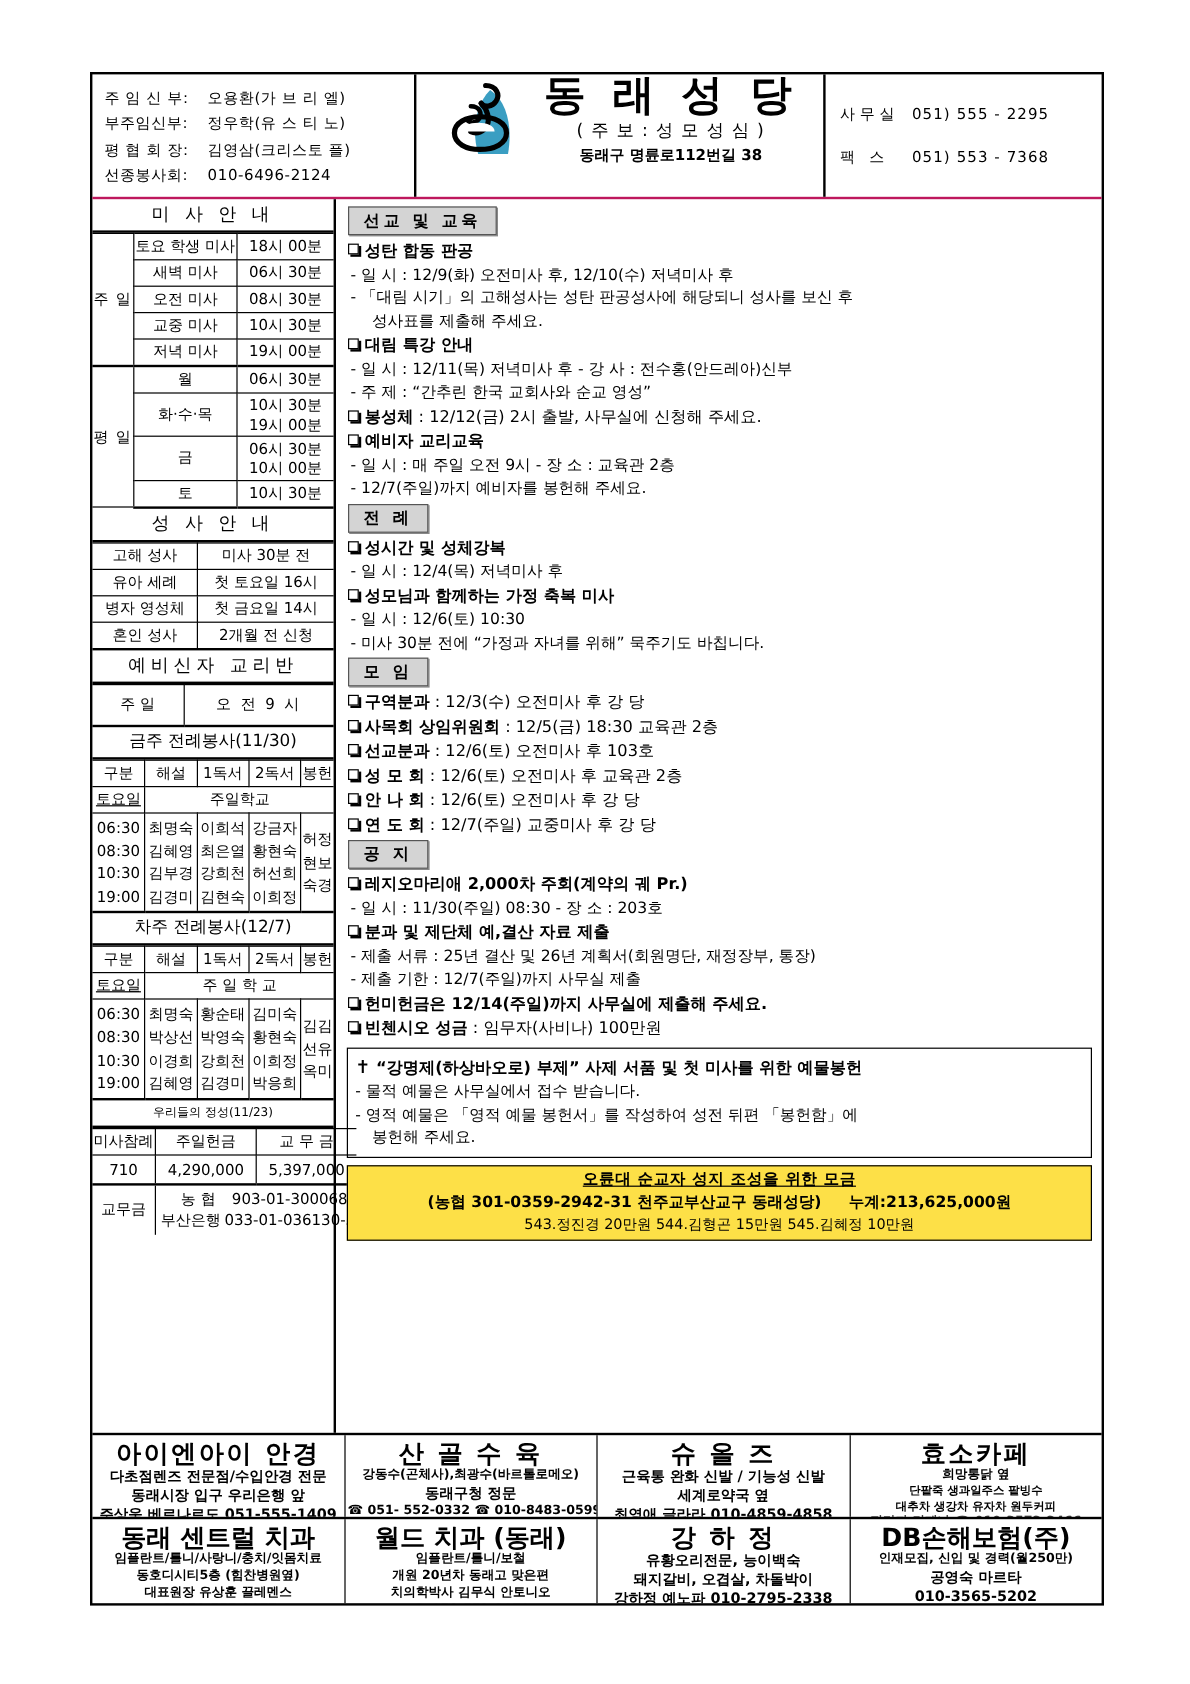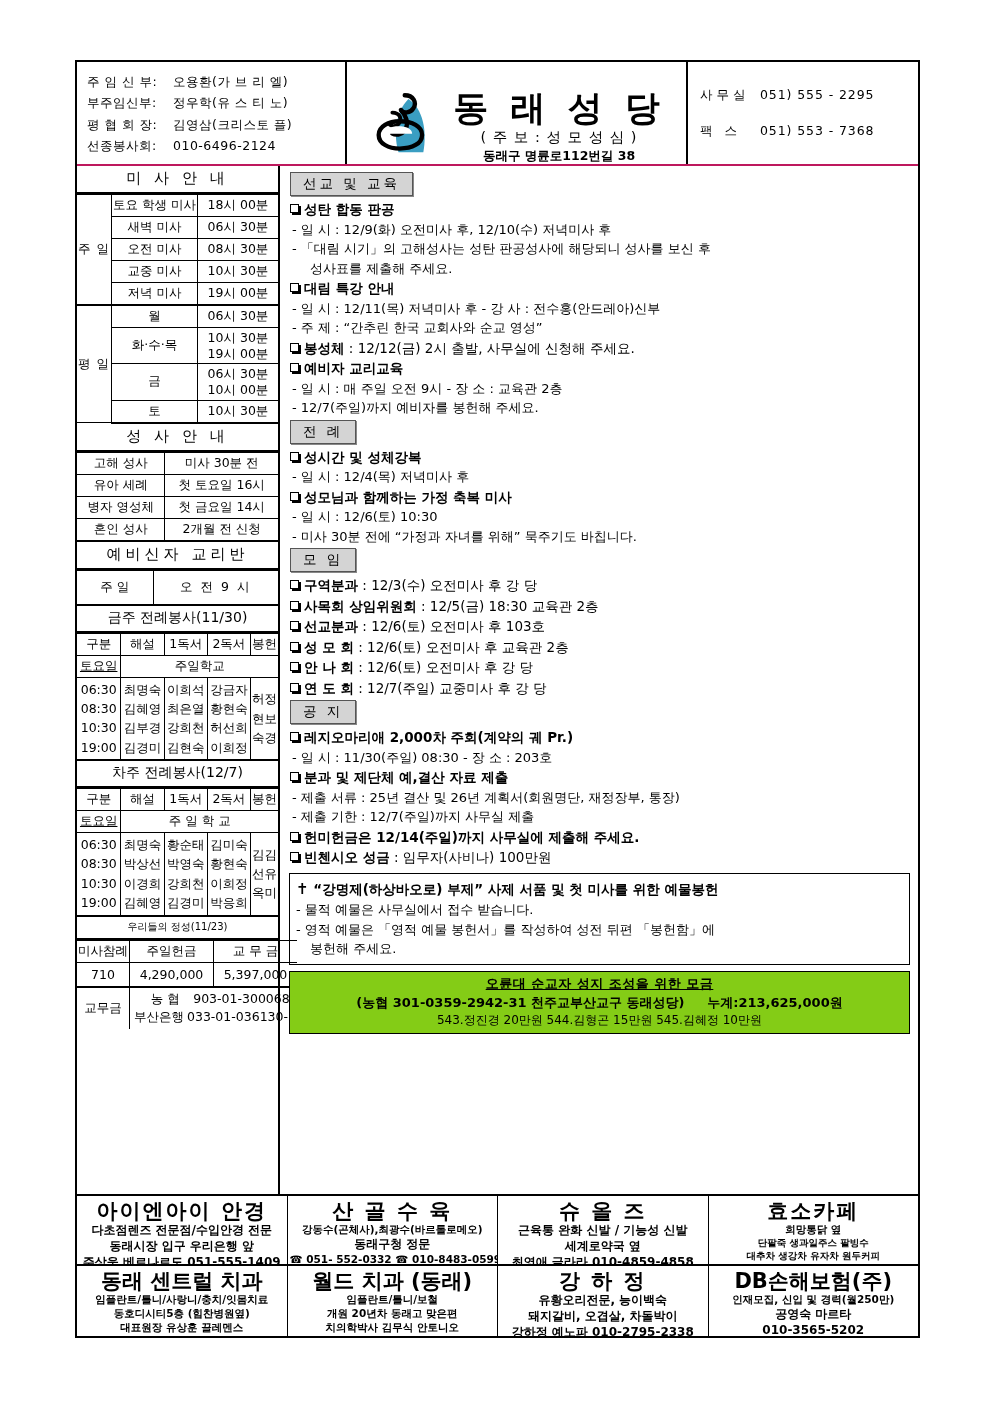--- a/index.html
+++ b/index.html
@@ -22,21 +22,21 @@
   .header { display: flex; border-bottom: 2px solid #be185d; height: 104px; }
   .hdr-left {
     width: 270px; border-right: 2px solid #000;
     padding: 7px 6px 6px 10px;
     display: flex; flex-direction: column; justify-content: center;
   }
   .hdr-line { font-size: 12.5px; letter-spacing: .5px; line-height: 1.72; white-space: nowrap; }
   .hdr-line .lbl { display: inline-block; width: 86px; }
   .hdr-mid {
     flex: 1; border-right: 2px solid #000;
-    display: flex; align-items: flex-end; padding-left: 23px;
+    display: flex; align-items: flex-start; padding-left: 23px;
   }
   .logo { width: 62px; height: 78px; flex: 0 0 62px; position: relative; margin-right: 6px; }
   .hdr-mid-text { display: flex; flex-direction: column; align-items: center; justify-content: center; flex: 1; padding-right: 6px;}
   .church-name {
     font-size: 35px; font-weight: bold; letter-spacing: 5px;
     line-height: 1.06; white-space: nowrap;
   }
   .church-sub { font-size: 14.5px; letter-spacing: 1px; line-height: 1.5; white-space: nowrap; }
   .church-addr { font-size: 12.5px; font-weight: bold; line-height: 1.25; white-space: nowrap; }
   .hdr-right {
@@ -70,33 +70,33 @@
   .blk { display: block; }
   .vol-hdr td { font-weight: bold; font-size: 12.5px; }
   .vol-time { font-size: 11.5px; line-height: 1.55; }
   .vol-name { font-size: 12px; line-height: 1.55; }
   .udl { text-decoration: underline; }
   .acct { font-size: 11px; line-height: 1.5; text-align: left; padding-left: 4px;}
   .acct .an { display:inline-block; width: 56px; }
   
   .cat {
     display: inline-block; background: #d4d4d4; border: 1px solid #555;
-    font-size: 13.5px; font-weight: normal; letter-spacing: 3px;
+    font-size: 13.5px; font-weight: bold; letter-spacing: 3px;
     padding: 2px 12px 2px 12px; margin: 2px 0 3px 2px;
     box-shadow: 1px 1px 0 #888;
   }
   .itm { font-size: 13.5px; font-weight: bold; line-height: 1.52; margin-left: 2px; white-space: nowrap; }
   .itm .sq { display: inline-block; width: 9px; height: 9px; border: 1.5px solid #000; margin-right: 5px; vertical-align: 1px; background:#fff; box-shadow: 2px 2px 0 #000;}
   .itm .rest { font-weight: normal; }
   .sub { font-size: 13px; line-height: 1.5; margin-left: 4px; white-space: nowrap; }
   .sub2 { font-size: 13px; line-height: 1.5; margin-left: 22px; white-space: nowrap; }
   .ofbox { border: 1px solid #000; margin: 5px 2px 4px 1px; padding: 4px 6px 5px; }
   .ofbox .hd { font-size: 13.5px; font-weight: bold; line-height: 1.5; white-space: nowrap; }
   .graybox {
-    background: #84cc16; border: 1px solid #000;
+    background: #fde047; border: 1px solid #000;
     margin: 6px 2px 0 1px; padding: 3px 5px 4px; text-align: center;
   }
   .graybox .t { font-size: 13px; font-weight: bold; text-decoration: underline; letter-spacing: .5px; line-height: 1.45;}
   .graybox .l1 { font-size: 13px; font-weight: bold; line-height: 1.45; white-space: nowrap;}
   .graybox .l2 { font-size: 12px; line-height: 1.4; white-space: nowrap;}
   
   .ads { border-top: 2px solid #000; }
   .ad-row { display: flex; border-bottom: 2px solid #000; height: 70px; }
   .ad-row:last-child { border-bottom: none; }
   .ad {

